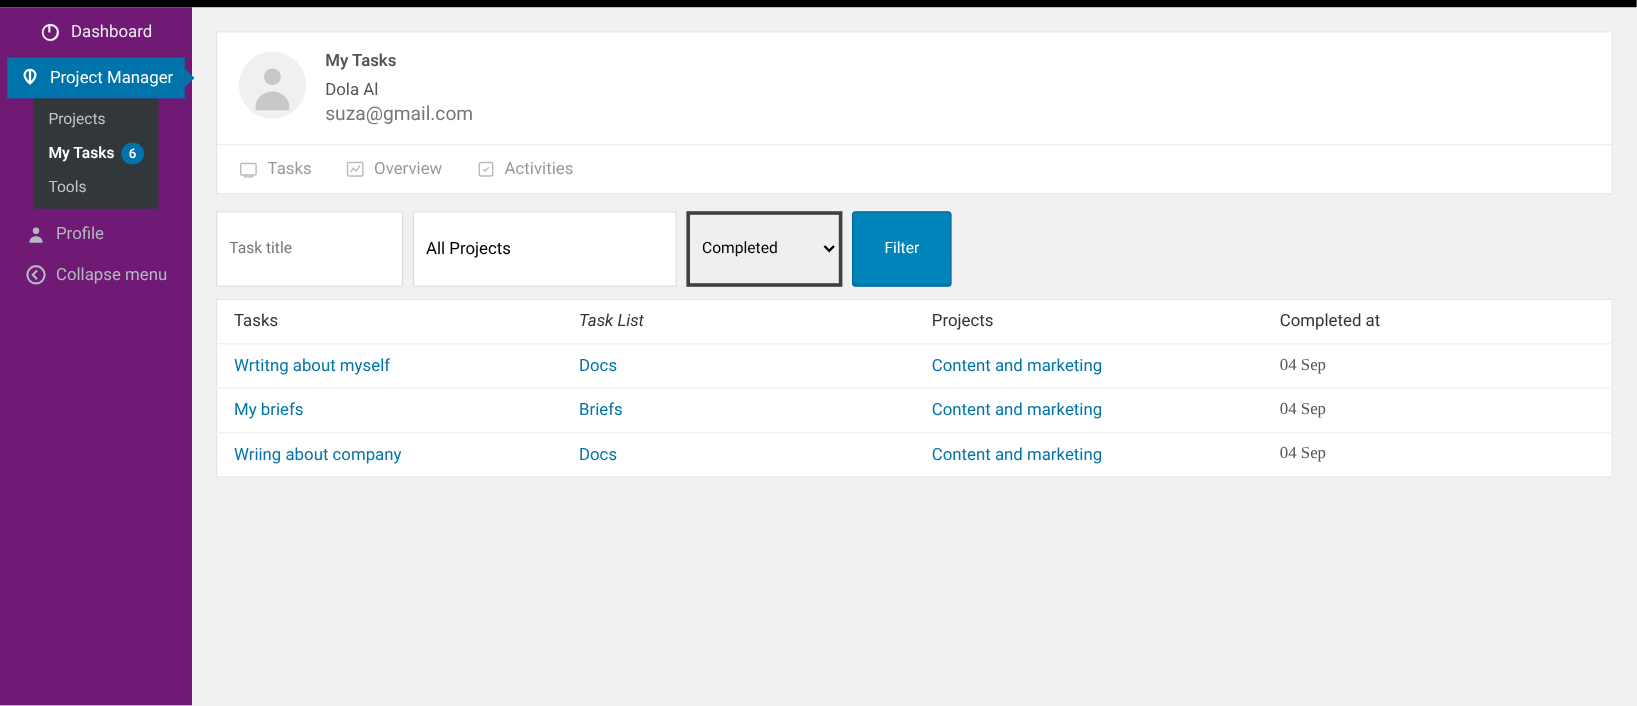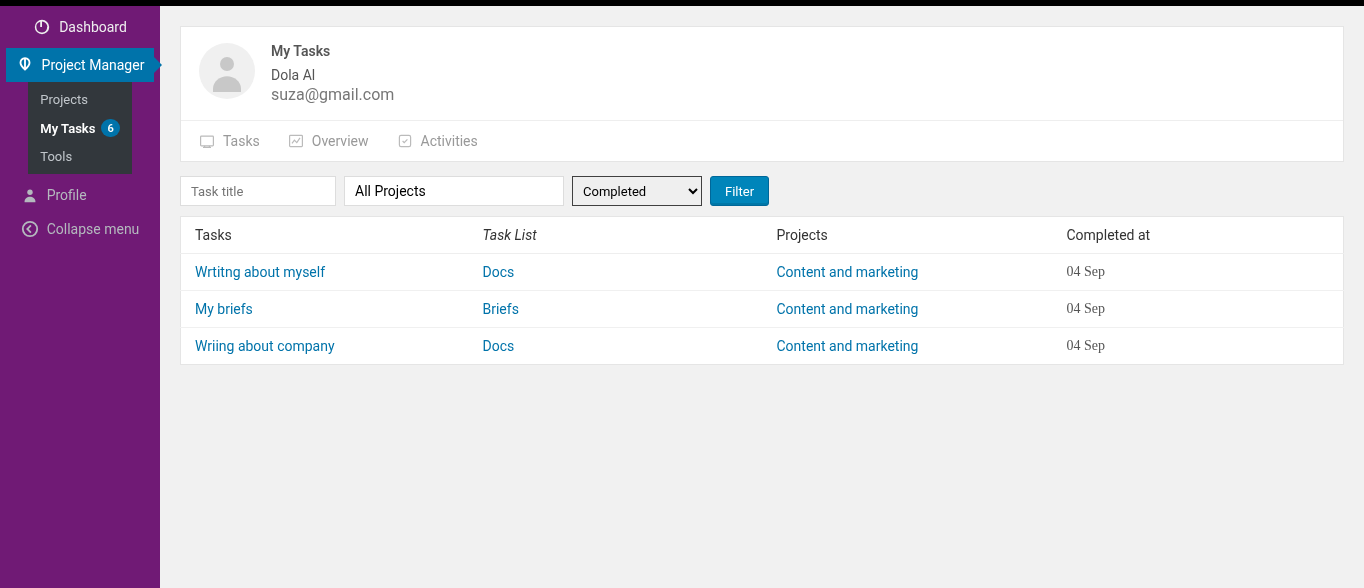--- a/index.html
+++ b/index.html
@@ -35,22 +35,22 @@
     .user-info .name { color: #555; font-size: 14px; margin-top: 6px; }
     .user-info .email { color: #777; font-size: 16px; }
     
     .tabs { display: flex; gap: 28px; padding: 12px 18px; border-top: 1px solid #eee; }
     .tab { display: flex; align-items: center; gap: 8px; color: #999; font-size: 14px; cursor: pointer; }
     .tab .icon { width: 16px; height: 16px; color: #bbb; }
     
     .filter-row { display: flex; gap: 8px; align-items: stretch; margin-bottom: 10px; }
     .filter-row input[type="text"] { width: 156px; padding: 0 10px; border: 1px solid #ddd; font-size: 13px; background: #fff; }
     .filter-row .proj-select { width: 220px; padding: 6px 10px; border: 1px solid #ddd; font-size: 14px; background: #fff; display: flex; align-items: center; }
-    .filter-row select { width: 130px; padding: 3px 6px; border: 1px solid #404040; font-size: 13px; background: #efefef; }
-    .btn-filter { background: #0085ba; color: #fff; border: 1px solid #006799; padding: 0 14px; font-size: 13px; cursor: pointer; border-radius: 3px; box-shadow: inset 0 -2px 0 rgba(0,0,0,0.1); }
+    .filter-row select { width: 130px; padding: 20px 6px; border: 3px solid #404040; font-size: 13px; background: #efefef; }
+    .btn-filter { background: #0085ba; color: #fff; border: 1px solid #006799; padding: 0 26px; font-size: 13px; cursor: pointer; border-radius: 3px; box-shadow: inset 0 -2px 0 rgba(0,0,0,0.1); }
     
     .table { width: 100%; background: #fff; border: 1px solid #e5e5e5; border-collapse: collapse; }
     .table th, .table td { text-align: left; padding: 10px 12px; font-size: 14px; }
     .table thead th { color: #333; font-weight: 400; border-bottom: 1px solid #eee; }
     .table tbody tr { border-top: 1px solid #f0f0f0; }
     .table a { color: #0073aa; text-decoration: none; }
     .table .date { color: #555; font-family: Liberation Serif, serif; }
     .col-tasks { width: 290px; padding-left: 14px !important; }
     .col-list { width: 294px; font-style: italic; }
     .col-proj { width: 290px; }

